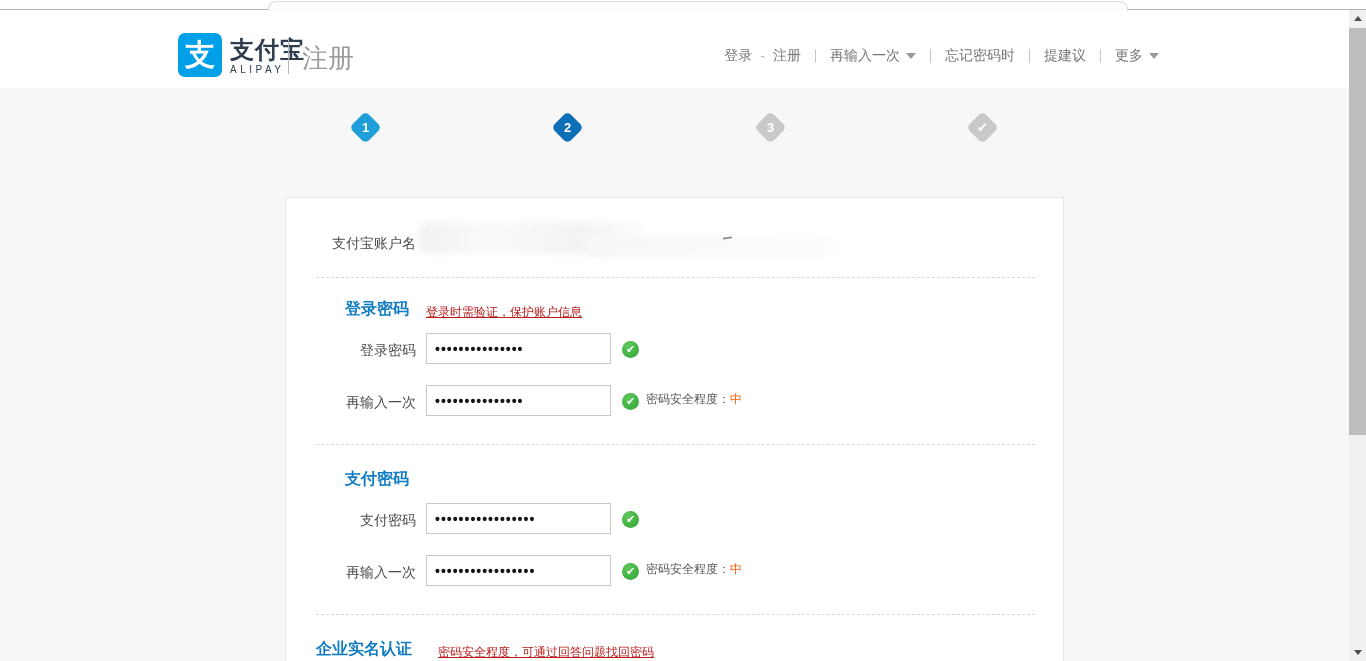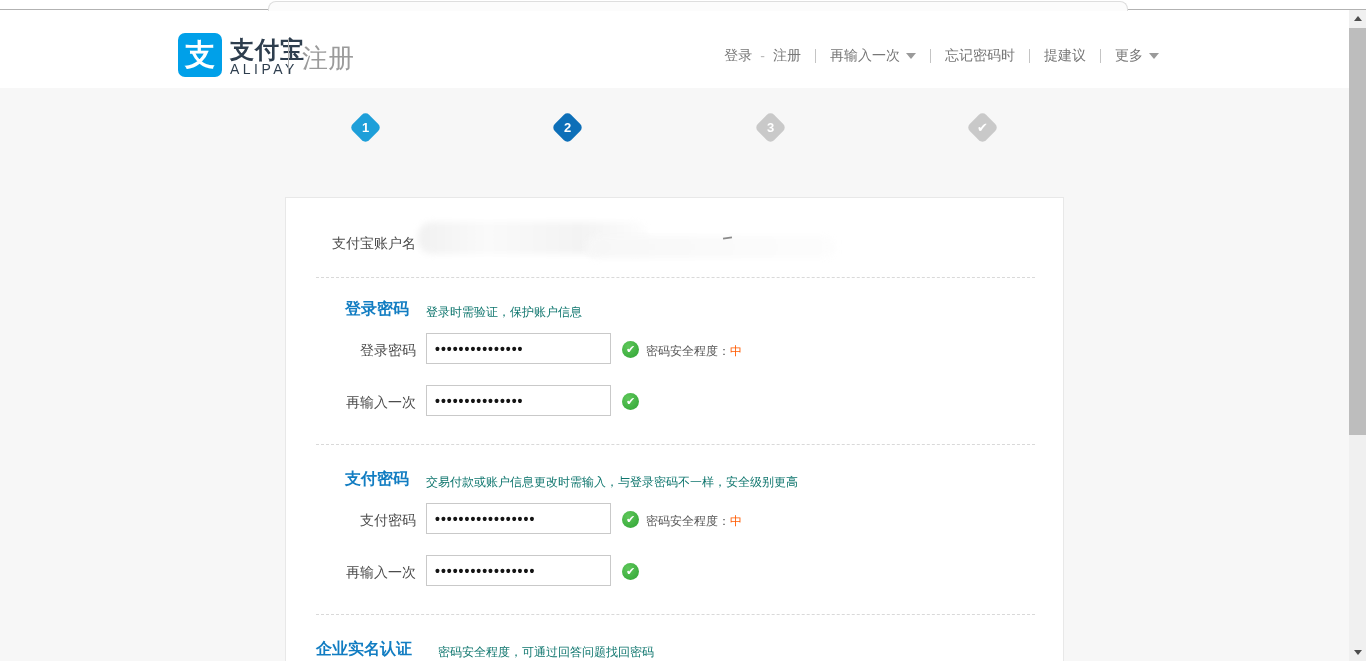--- a/index.html
+++ b/index.html
@@ -9,21 +9,21 @@
 
   
   #top-strip { left:0; top:0; width:1366px; height:10px; background:#fff; border-bottom:1px solid #b2b2b2; z-index:50; }
   #top-tab { left:268px; top:1px; width:860px; height:10px; background:#fcfcfc; border:1px solid #dedede; border-bottom:none; border-radius:8px 8px 0 0; }
 
   
   #header { left:0; top:11px; width:1349px; height:77px; background:#fff; }
   #logo-square { left:178px; top:22px; width:44px; height:44px; background:#00a0e9; border-radius:7px; color:#fff; font-size:30px; font-weight:bold; text-align:center; line-height:44px; }
   #brand { left:230px; top:26px; color:#2e3e4e; }
   #brand .cn { font-size:24px; font-weight:bold; letter-spacing:1px; line-height:26px;text-align:center; }
-  #brand .en { font-size:14px; letter-spacing:3.5px; line-height:13px; }
+  #brand .en { font-size:10px; letter-spacing:3.5px; line-height:13px; }
   #logo-divider { left:288px; top:27px; width:1px; height:36px; background:#b5b5b5; }
   #page-title { left:302px; top:30px; font-size:26px; color:#9b9b9b; }
 
   #nav { right:190px; top:36px; display:flex; align-items:center; font-size:14px; color:#777; }
   #nav .navitem { cursor:pointer; white-space:nowrap; }
   #nav .sep { width:1px; height:14px; background:#c4c4c4; margin:0 14px; }
   #nav .dash { color:#bbb; margin:0 8px; }
   .caret { display:inline-block; width:0; height:0; border-left:5px solid transparent; border-right:5px solid transparent; border-top:6px solid #9a9a9a; margin-left:6px; vertical-align:middle; }
 
   
@@ -33,24 +33,24 @@
   .diamond { width:23px; height:23px; border-radius:5px; transform:rotate(45deg); position:absolute; }
   .diamond span { display:block; transform:rotate(-45deg); width:23px; height:23px; text-align:center; line-height:23px; color:#fff; font-size:13px; font-weight:bold; }
   .step-line { height:4px; position:absolute; top:124px; border-radius:2px; }
   .step-label { position:absolute; top:149px; width:140px; text-align:center; font-size:14px; }
 
   
   #card { left:285px; top:197px; width:779px; height:620px; background:#fff; border:1px solid #e8e8e8; }
   .dashed { position:absolute; left:30px; width:719px; border-top:1px dashed #d9d9d9; }
   .flabel { position:absolute; left:0; width:130px; text-align:right; font-size:14px; color:#4c4c4c; }
   .sec-title { position:absolute; font-size:16px; font-weight:bold; color:#127dc2; }
-  .sec-desc { position:absolute; left:140px; font-size:12px; color:#0f766e; }
+  .sec-desc { position:absolute; left:140px; font-size:12px; color:#b91c1c;text-decoration:underline; }
   .pwd-input { position:absolute; left:140px; width:185px; height:31px; border:1px solid #c9c9c9; background:#fff; font-size:14px; font-weight:bold; letter-spacing:1px; color:#141414; padding:0 8px; outline:none; }
   .check { position:absolute; width:17px; height:17px; border-radius:50%; background:radial-gradient(circle at 35% 30%, #5ec75a, #2fa334); color:#fff; font-size:11px; line-height:17px; text-align:center; }
-  .strength { position:absolute; font-size:12px; color:#555; }
+  .strength { position:absolute; font-size:12px; color:#555;margin-top:48px; }
   .strength b { color:#ff5a00; font-weight:normal; }
 
   
   #acct-blur1 { left:132px; top:24px; width:230px; height:32px; background:linear-gradient(90deg,#f1f1f1,#fafafa 30%,#f3f3f3 70%,#fdfdfd); border-radius:14px; filter:blur(3px); }
   #acct-blur2 { left:300px; top:38px; width:250px; height:22px; background:linear-gradient(90deg,#f7f7f7,#fdfdfd); border-radius:12px; filter:blur(3px); }
   #acct-mark { left:437px; top:39px; width:9px; height:2px; background:#8a8a8a; transform:rotate(-8deg); }
 
   
   #scrollbar { left:1349px; top:10px; width:17px; height:651px; background:#f0f0f0; }
   .sb-arrow { position:absolute; left:0; width:17px; height:17px; background:#f0f0f0; }
@@ -132,21 +132,20 @@
   <div class="check" style="left:336px; top:143px;">✔</div>
   <div class="strength" style="left:360px; top:145px;"><span>密码安全程度：</span><b>中</b></div>
 
   <div class="flabel" style="top:196px;">再输入一次</div>
   <input class="pwd-input" style="top: 187px;" type="text" value="•••••••••••••••">
   <div class="check" style="left:336px; top:195px;">✔</div>
 
   <div class="dashed" style="top:246px;"></div>
 
   <div class="sec-title" style="left:59px; top:271px;">支付密码</div>
-  <div class="sec-desc" style="top:276px;">交易付款或账户信息更改时需输入，与登录密码不一样，安全级别更高</div>
 
   <div class="flabel" style="top:314px;">支付密码</div>
   <input class="pwd-input" style="top: 305px;" type="text" value="•••••••••••••••••">
   <div class="check" style="left:336px; top:313px;">✔</div>
   <div class="strength" style="left:360px; top:315px;"><span>密码安全程度：</span><b>中</b></div>
 
   <div class="flabel" style="top:366px;">再输入一次</div>
   <input class="pwd-input" style="top: 357px;" type="text" value="•••••••••••••••••">
   <div class="check" style="left:336px; top:365px;">✔</div>
 

